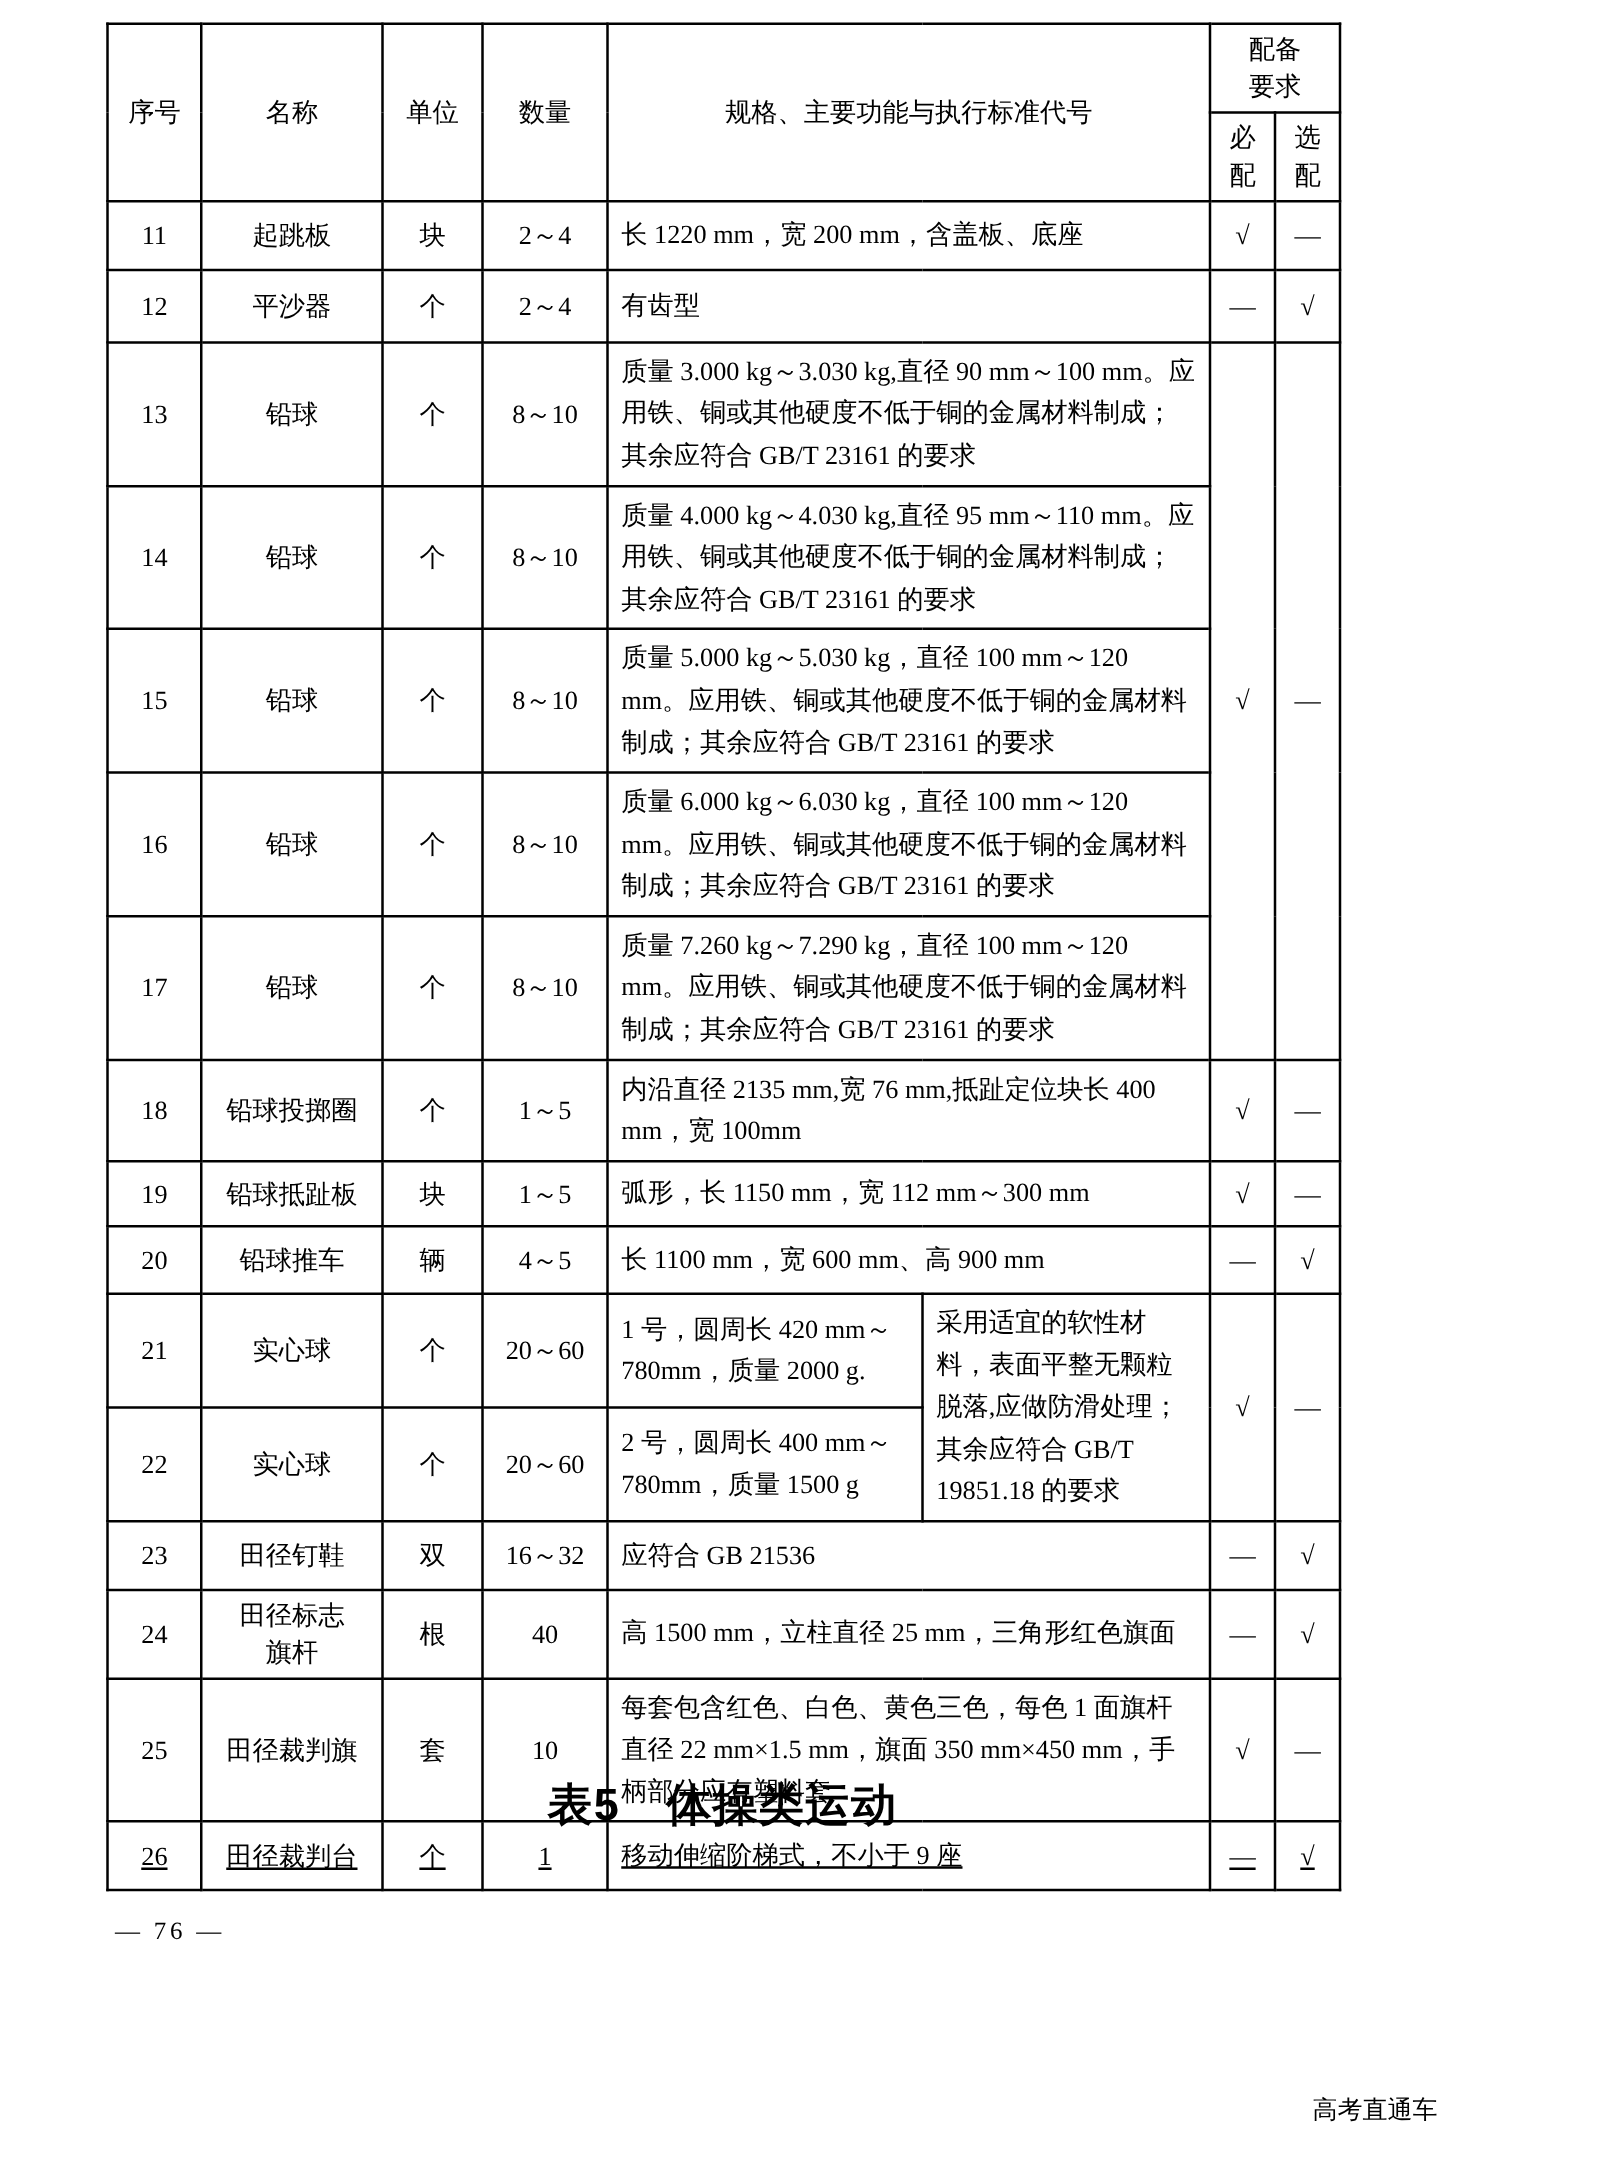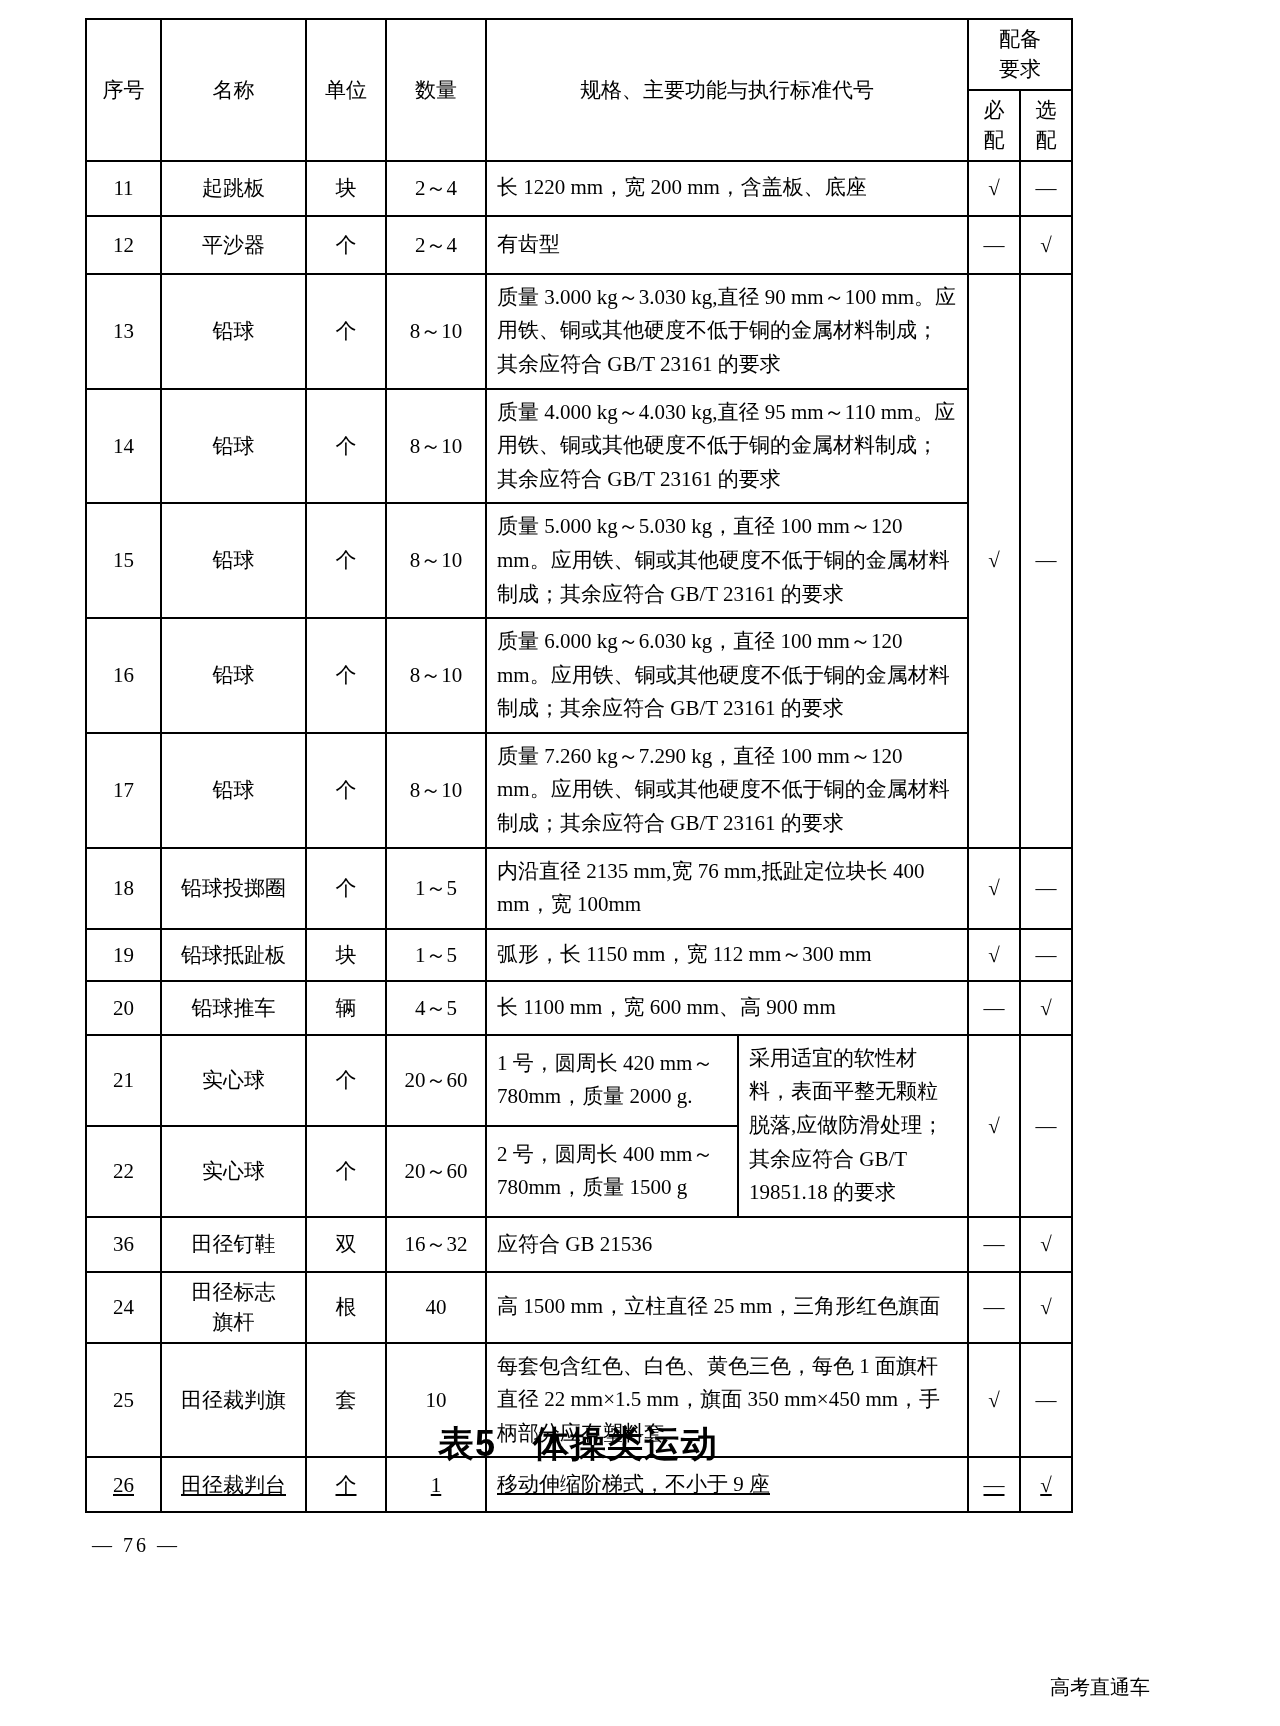--- a/index.html
+++ b/index.html
@@ -198,21 +198,21 @@
             <td rowspan="2">—</td>
           </tr>
           <tr style="height: 80px;">
             <td>22</td>
             <td>实心球</td>
             <td>个</td>
             <td>20～60</td>
             <td class="spec">2 号，圆周长 400 mm～780mm，质量 1500 g</td>
           </tr>
           <tr style="height: 55px;">
-            <td>36</td>
+            <td>23</td>
             <td>田径钉鞋</td>
             <td>双</td>
             <td>16～32</td>
             <td colspan="2" class="spec">应符合 GB 21536</td>
             <td>—</td>
             <td>√</td>
           </tr>
           <tr style="height: 65px;">
             <td>24</td>
             <td class="pre">田径标志

